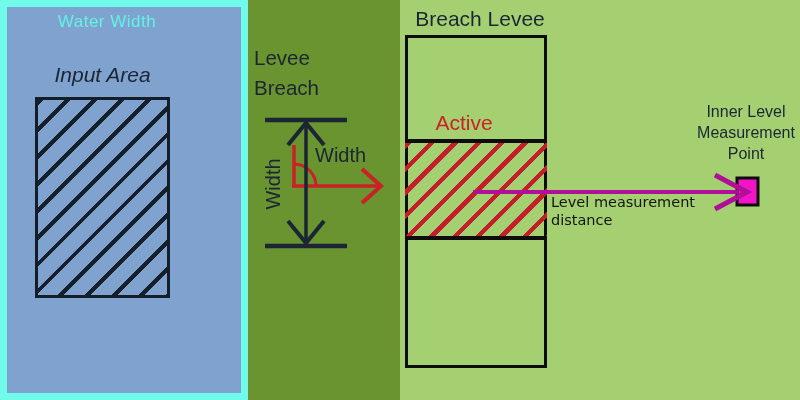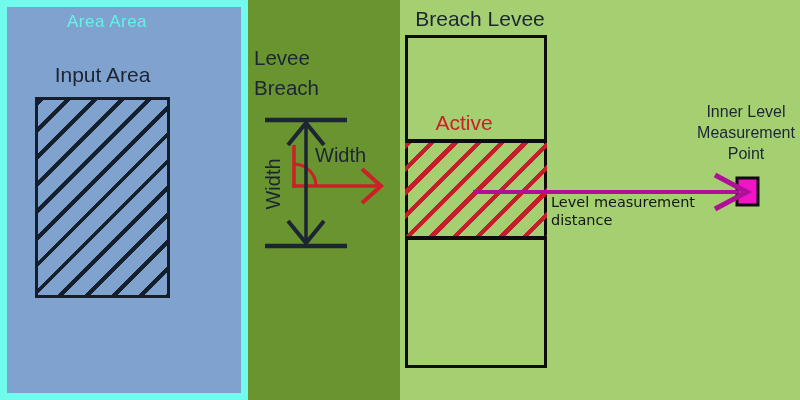--- a/index.html
+++ b/index.html
@@ -39,22 +39,22 @@
 </style>
 </head>
 <body>
 
 <div id="stage">
 
   <div class="abs levee-zone"></div>
   <div class="abs inner-zone"></div>
 
   <div class="abs water-area">
-    <div class="abs water-label">Area Area</div>
-    <div class="abs input-label" style="left:28px;top:56px;">Input Area</div>
+    <div class="abs water-label">Water Width</div>
+    <div class="abs input-label" style="left:28px;top:56px;font-style:italic;">Input Area</div>
     <div class="abs input-rect" style="left:28px;top:90px;"></div>
   </div>
 
   <div class="abs levee-title">Levee Breach</div>
   <div class="abs angle-label">Width</div>
   <div class="abs width-label">Width</div>
 
   <div class="abs breach-title">Breach Levee</div>
   <div class="abs breach-rect"></div>
   <div class="abs active-rect"></div>

